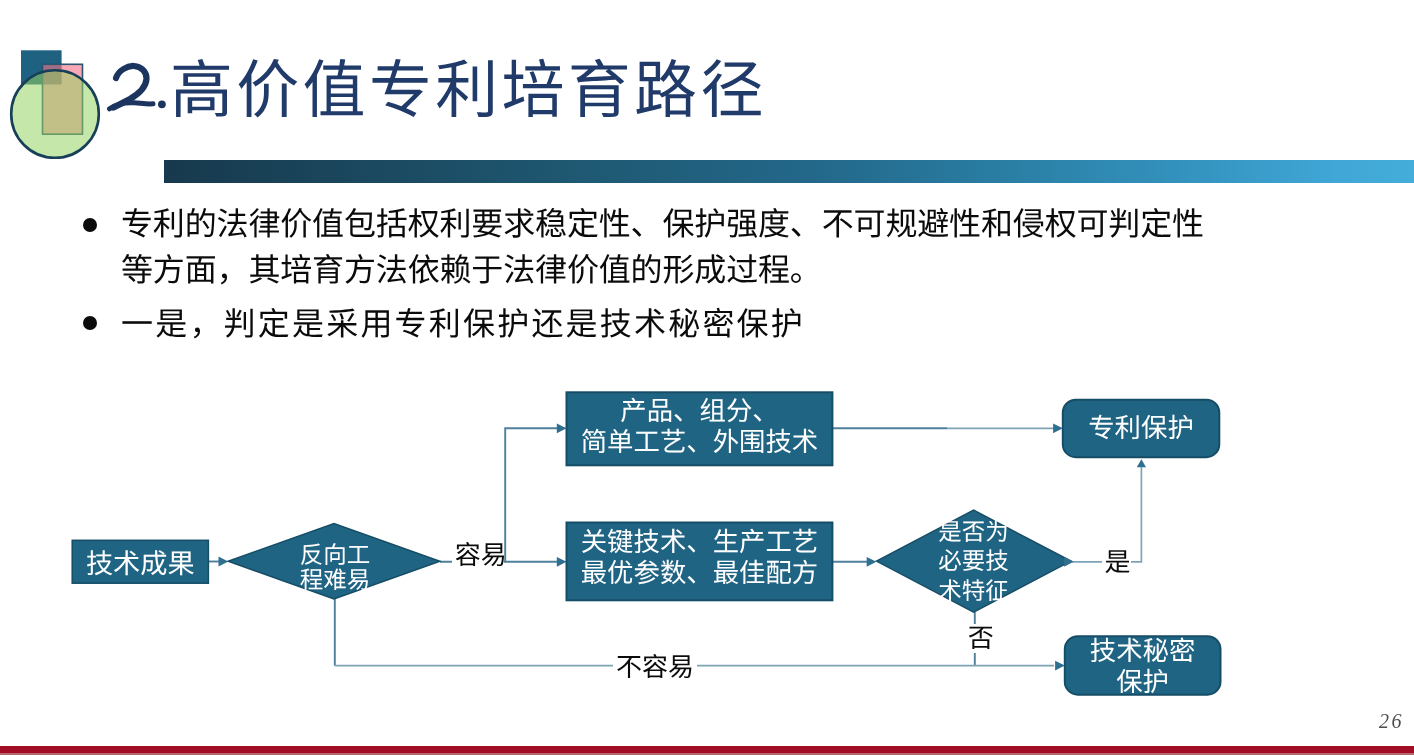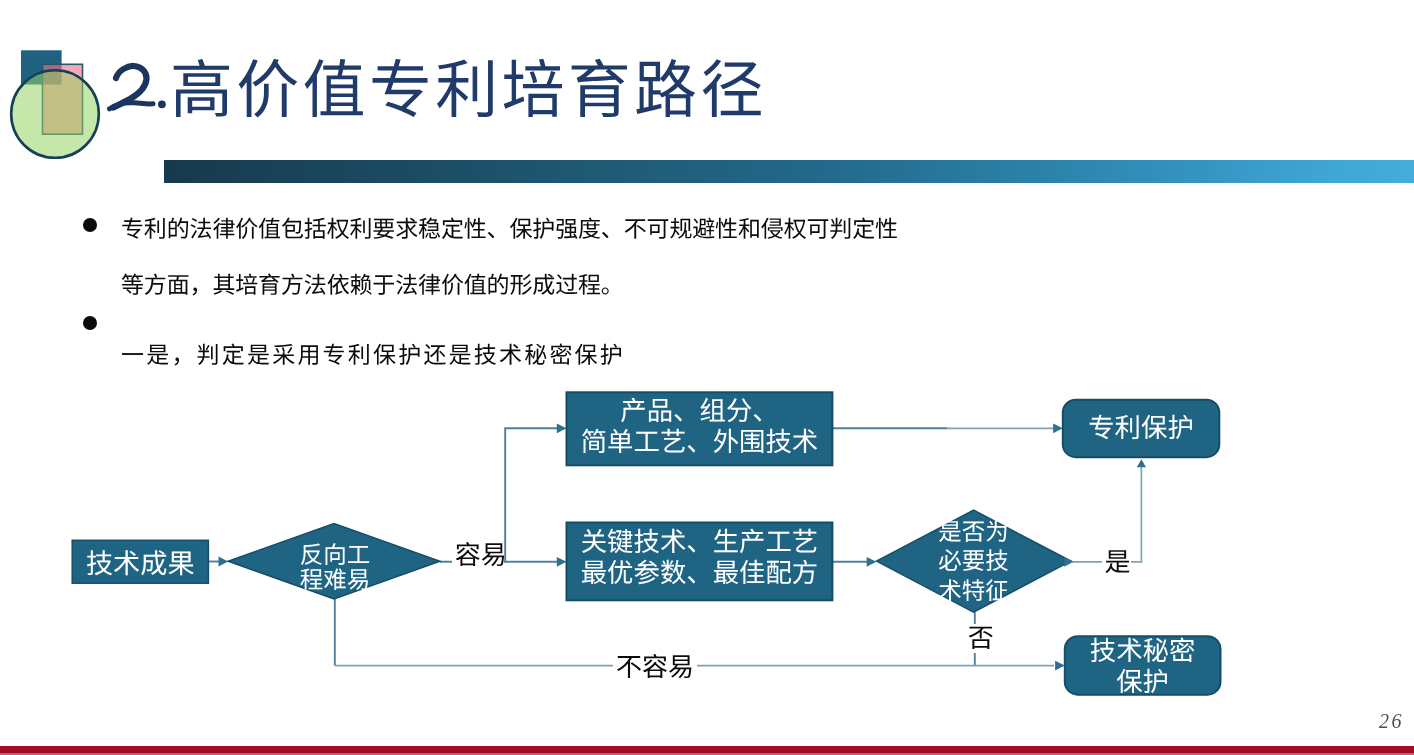--- a/index.html
+++ b/index.html
@@ -8,21 +8,21 @@
   .page{position:absolute;left:0;top:0;width:1414px;height:654px;background:#fff;}
   .tcn{position:absolute;left:170px;top:54px;font-size:63px;font-weight:300;color:#203a69;
       letter-spacing:3.3px;line-height:72px;}
   .subtitle{position:absolute;right:25px;top:114.5px;white-space:nowrap;
       font-size:35.2px;font-weight:400;color:#2e74b5;line-height:40px;letter-spacing:0.75px;}
   .subtitle .num{font-size:35.2px;}
   .gbar{position:absolute;left:164px;top:160px;width:1250px;height:23px;
       background:linear-gradient(to right,#17394d 0%,#1b4a61 18%,#1f5a74 35%,
       #23688a 52%,#2a7fa5 68%,#3493bf 82%,#40a7d6 94%,#45add9 100%);}
   .bullets{position:absolute;left:0;top:0;width:1414px;color:#0b0b0b;}
-  .bl{position:absolute;font-size:23px;line-height:56px;letter-spacing:-0.15px;white-space:nowrap;}
+  .bl{position:absolute;font-size:32px;line-height:46px;letter-spacing:-0.15px;white-space:nowrap;}
   .dot{position:absolute;width:14px;height:14px;border-radius:50%;background:#0b0b0b;}
   .pnum{position:absolute;left:1379px;top:710px;font-family:"Liberation Serif",serif;
       font-style:italic;font-size:20px;color:#4d4d4d;letter-spacing:2.5px;}
   .redbar{position:absolute;left:0;top:746px;width:1414px;height:7.3px;background:#a10d24;}
   .redbar2{position:absolute;left:0;top:753.3px;width:1414px;height:1.7px;background:#b96670;}
 </style>
 </head>
 <body>
 <div class="page">
 
@@ -39,21 +39,21 @@
 
   <div class="tcn">高价值专利培育路径</div>
 
 
   <div class="gbar"></div>
 
   <div class="bullets">
     <div class="dot" style="left:83px;top:217.5px;"></div>
     <div class="bl" style="left:121px;top:201px;">专利的法律价值包括权利要求稳定性、保护强度、不可规避性和侵权可判定性<br>等方面，其培育方法依赖于法律价值的形成过程。</div>
     <div class="dot" style="left:83px;top:316px;"></div>
-    <div class="bl" style="left:121px;top:300.5px;letter-spacing:2.2px;margin-top:26px;">一是，判定是采用专利保护还是技术秘密保护</div>
+    <div class="bl" style="left:121px;top:300.5px;letter-spacing:2.2px;">一是，判定是采用专利保护还是技术秘密保护</div>
   </div>
 
   <svg style="position:absolute;left:0;top:0;" width="1414" height="755" viewBox="0 0 1414 755" font-family="&quot;Liberation Sans&quot;,sans-serif">
     <g stroke="#4f7f9b" stroke-width="1.9" fill="none">
       <line x1="208.4" y1="561.5" x2="220" y2="561.5"></line>
       <line x1="439.9" y1="561.8" x2="558" y2="561.8"></line>
       <line x1="832.4" y1="428.3" x2="947.5" y2="428.3"></line>
       <line x1="832.4" y1="561.8" x2="868" y2="561.8"></line>
       <polyline points="505.2,561.8 505.2,428.3 558,428.3"></polyline>
       <line x1="974.8" y1="612.1" x2="974.8" y2="665.6"></line>

